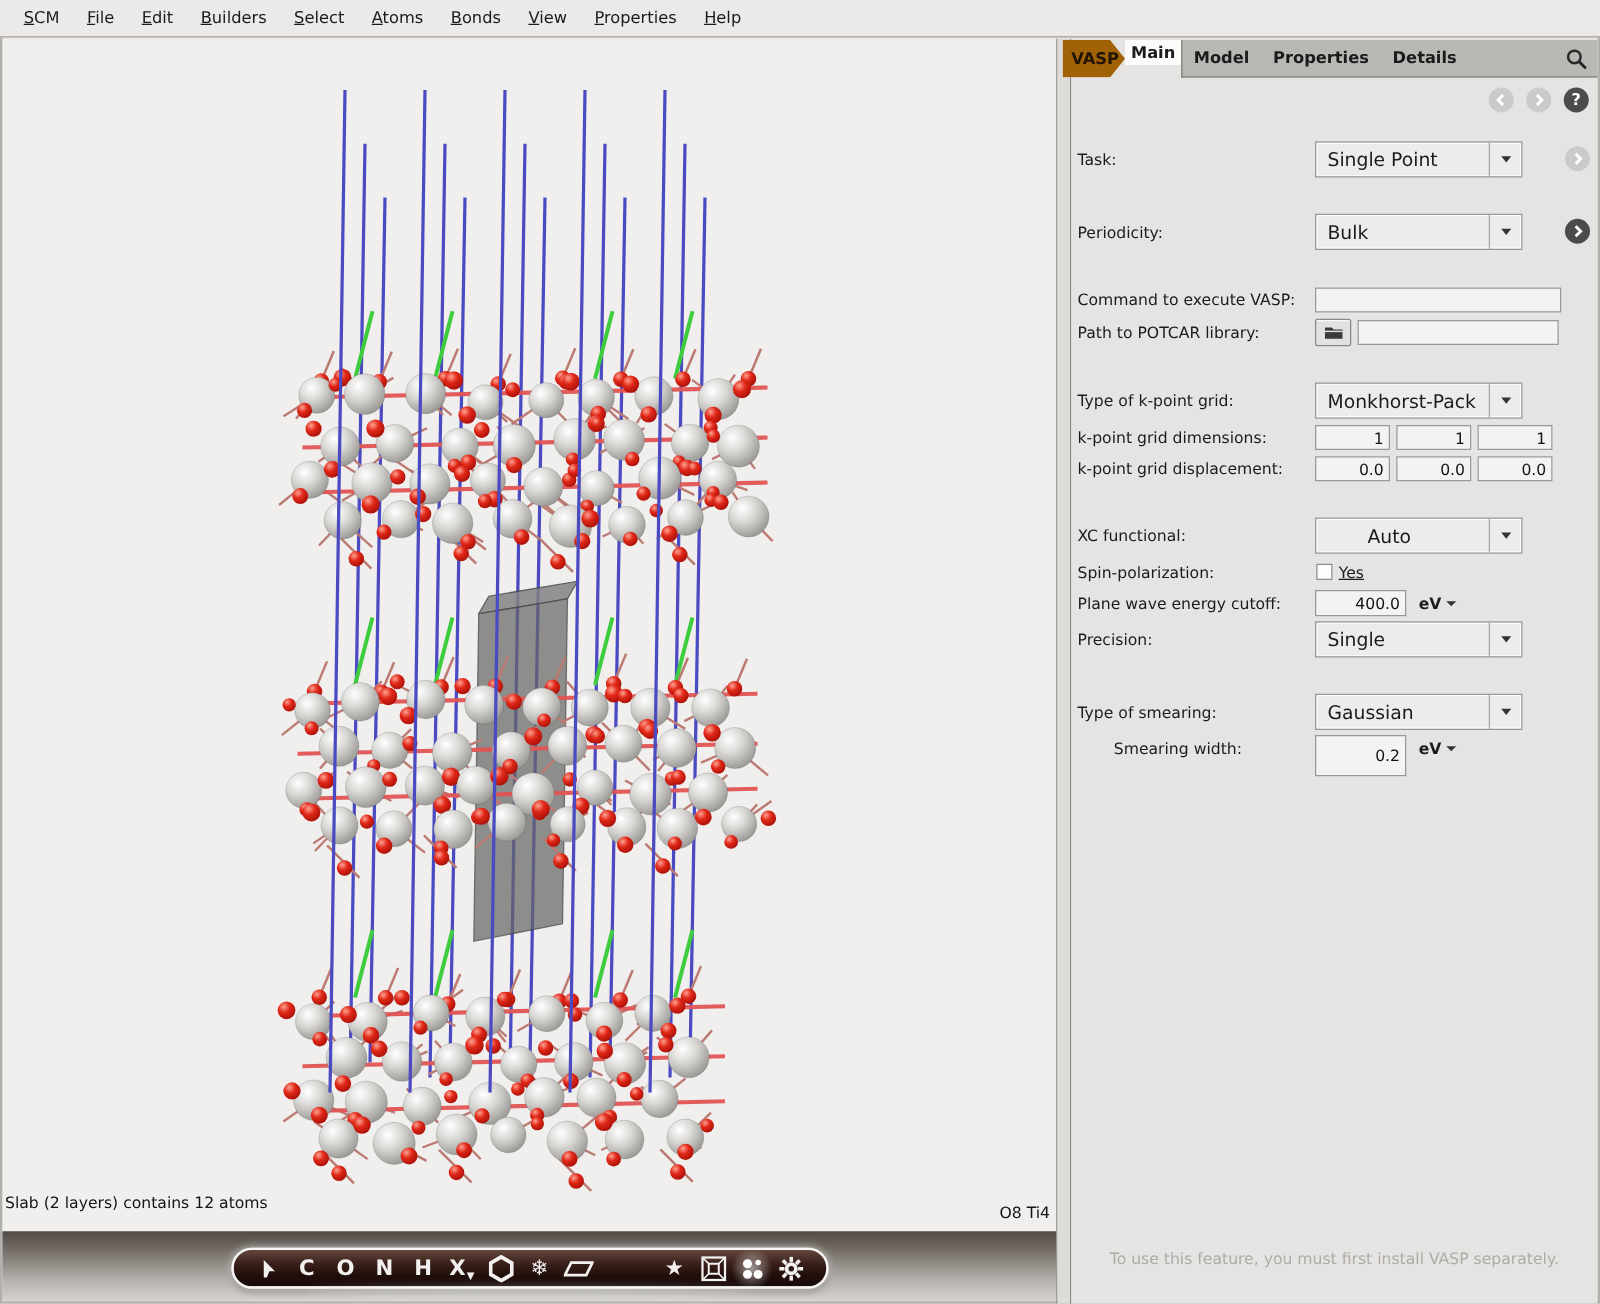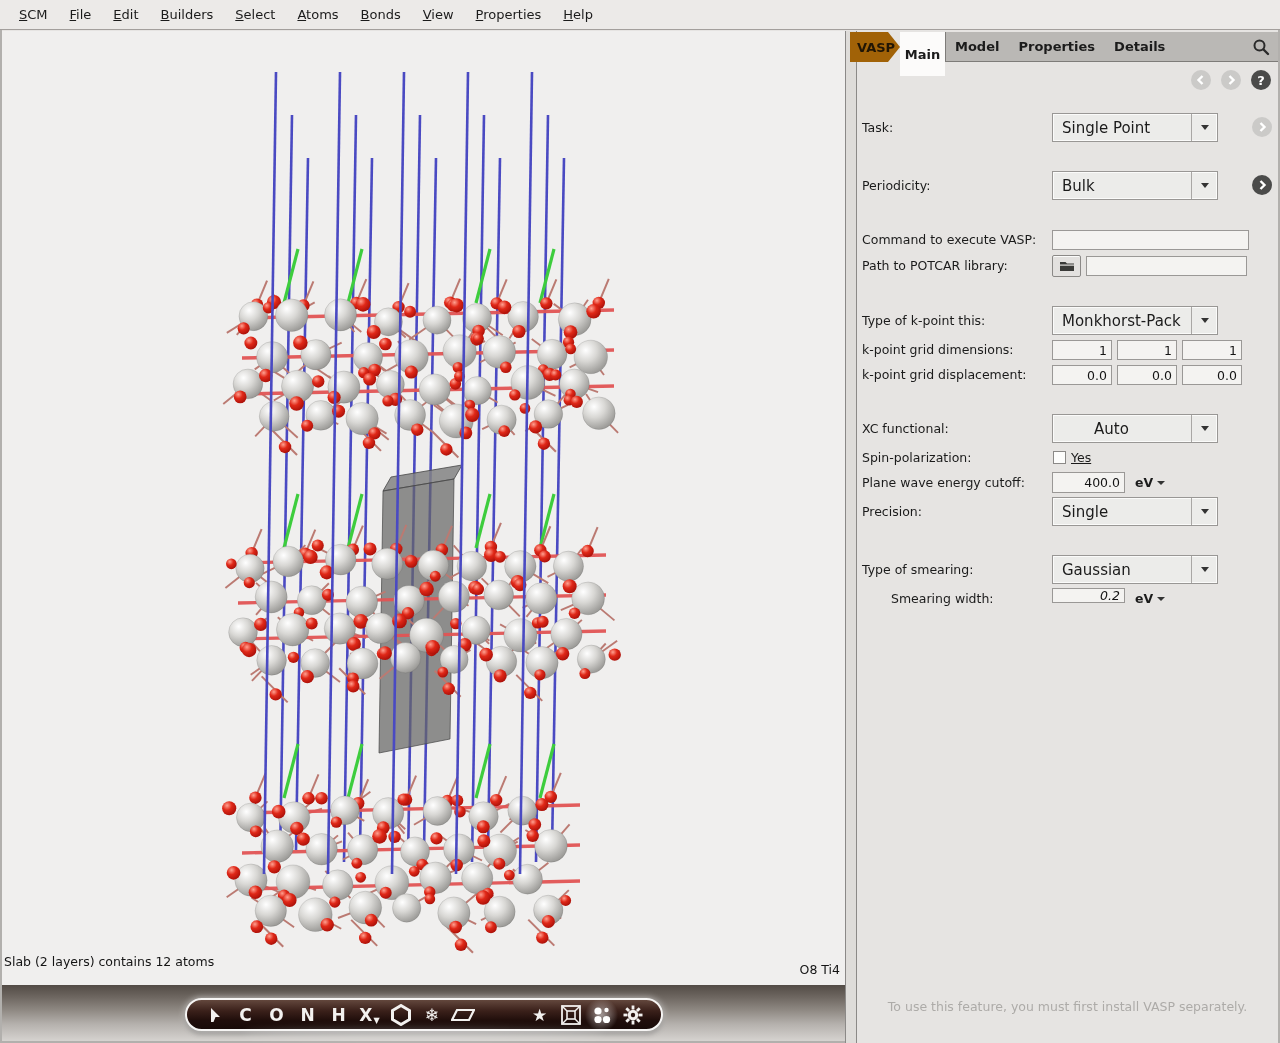--- a/index.html
+++ b/index.html
@@ -44,21 +44,21 @@
       background:radial-gradient(circle, rgba(255,255,255,.55) 0%, rgba(255,255,255,0) 70%); }
   .tb-item svg { position:relative; }
 
   
   .panel { position:absolute; left:857px; top:31px; width:421px; height:1012px; background:#e6e4e2; }
 
   .tabbar { position:absolute; left:848px; top:32px; height:30px; right:2px; }
   .vasp-badge { position:absolute; left:2px; top:0; width:50px; height:30px; background:#a16207;
       clip-path:polygon(0 0, 76% 0, 100% 50%, 76% 100%, 0 100%);
       display:flex; align-items:center; padding-left:7px; font-size:13px; font-weight:bold; color:#201505; }
-  .tab-active { position:absolute; left:52px; top:0; width:45px; height:44px; background:#fcfbfa;
+  .tab-active { position:absolute; left:52px; top:0; width:45px; height:20px; background:#fcfbfa;
       display:flex; align-items:center; justify-content:center; font-size:13px; font-weight:bold; }
   .tab-rest { position:absolute; left:97px; top:0; right:0; height:30px; background:#bab8b5;
       border-left:1px solid #7e7c79; border-bottom:1px solid #7e7c79;
       display:flex; align-items:center; padding-left:9px; font-size:13px; font-weight:bold; }
   .tab-gray { margin-right:19px; cursor:default; }
   .tab-search { margin-left:auto; margin-right:8px; display:flex; align-items:center; }
 
   .circle-btn { position:absolute; width:20px; height:20px; border-radius:50%;
       display:flex; align-items:center; justify-content:center; }
   .circle-btn.disabled { background:#cbcac8; }
@@ -812,21 +812,21 @@
   <input class="txt-input" style="left: 1052px; top: 230px; width: 197px;" value="">
   <div class="flabel" style="top:258px;">Path to POTCAR library:</div>
   <div class="folder-btn" style="top:255px;">
     <svg width="16" height="12" viewBox="0 0 16 12">
         <path d="M1 3.5 L1 11 L15 11 L15 3.5 L8 3.5 L6.5 2 L1 2 Z" fill="#3a3a38"></path>
         <rect x="1" y="4.5" width="14" height="1.2" fill="#e3e1df"></rect>
       </svg>
   </div>
   <input class="txt-input" style="left: 1086px; top: 256px; width: 161px;" value="">
 
-  <div class="flabel" style="top:313px;">Type of k-point this:</div>
+  <div class="flabel" style="top:313px;">Type of k-point grid:</div>
   <div class="dropdown" style="top:306px;">
     <span class="dd-text">Monkhorst-Pack</span>
     <span class="dd-arrow">
         <span class="tri-down"></span>
       </span>
   </div>
   <div class="flabel" style="top:342px;">k-point grid dimensions:</div>
   <input class="txt-input num-input" style="left: 1052px; top: 340px; width: 60px;" value="1">
   <input class="txt-input num-input" style="left: 1117px; top: 340px; width: 60px;" value="1">
   <input class="txt-input num-input" style="left: 1182px; top: 340px; width: 60px;" value="1">
@@ -860,21 +860,21 @@
   </div>
 
   <div class="flabel" style="top:562px;">Type of smearing:</div>
   <div class="dropdown" style="top:555px;">
     <span class="dd-text">Gaussian</span>
     <span class="dd-arrow">
         <span class="tri-down"></span>
       </span>
   </div>
   <div class="flabel" style="top:591px;margin-left:29px;">Smearing width:</div>
-  <input class="txt-input num-input" style="left: 1052px; top: 588px; width: 73px; height: 15px; font-style: italic;" value="0.2">
+  <input class="txt-input num-input" style="left: 1052px; top: 588px; width: 73px; height: 33px;" value="0.2">
   <div class="unit-sel" style="left:1135px; top:591px;">
     <span>eV</span>
       <span class="tri-down"></span>
   </div>
 
   <div class="footnote">
     <div>To use this feature, you must first install VASP separately.</div>
   </div>
 
 </div>

